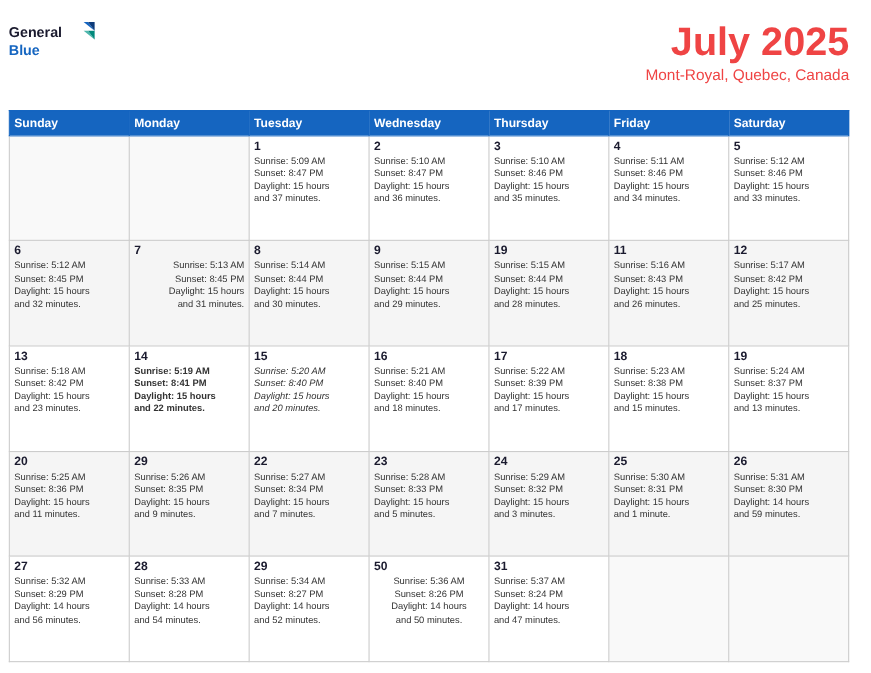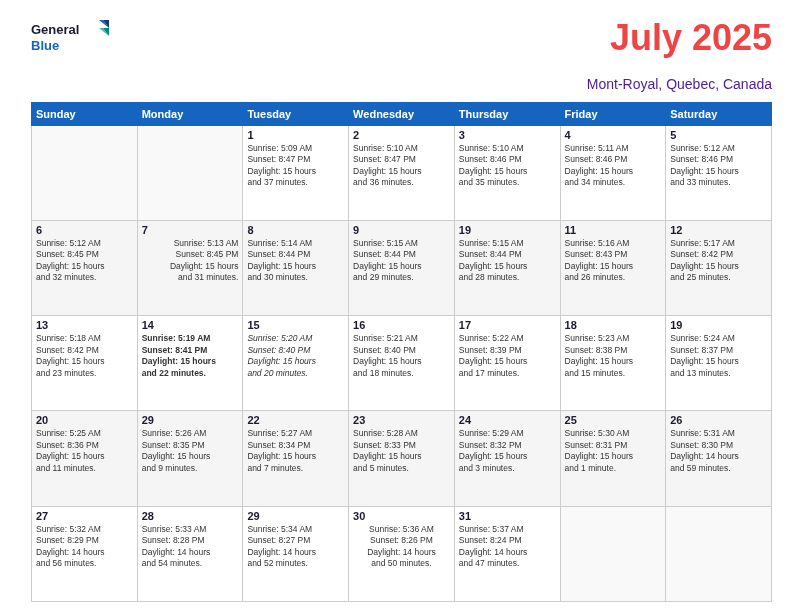--- a/index.html
+++ b/index.html
@@ -6,21 +6,21 @@
     body {
       width: 792px;
       height: 612px;
       font-family: Arial, sans-serif;
       background: #fff;
       overflow: hidden;
     }
     .page {
       width: 792px;
       height: 612px;
-      padding: 18px 20px 10px 31px;
+      padding: 18px 20px 10px 8px;
       display: flex;
       flex-direction: column;
     }
     .header {
       display: flex;
       justify-content: space-between;
       align-items: flex-start;
       margin-bottom: 10px;
     }
     .logo {
@@ -32,29 +32,30 @@
       text-align: right;
     }
     .main-title {
       font-size: 36px;
       font-weight: bold;
       color: #ef4444;
       line-height: 1.1;
     }
     .subtitle {
       font-size: 14px;
-      color: #4c1d95;
-      margin-top: 18px;
+      color: #ef4444;
+      margin-top: 2px;
     }
     .calendar {
       flex: 1;
       border: 1px solid #ccc;
       border-collapse: collapse;
       width: 100%;
       table-layout: fixed;
+      margin-top: 14px;
     }
     .calendar thead tr th {
       background-color: #1565c0;
       color: #fff;
       font-size: 11px;
       font-weight: bold;
       padding: 5px 4px;
       border: 1px solid #1565c0;
       text-align: left;
     }
@@ -331,21 +332,21 @@
 and 54 minutes.</div>
           </td>
           <td>
             <span class="day-num">29</span>
             <div class="day-info" style="white-space: pre-line;">Sunrise: 5:34 AM
 Sunset: 8:27 PM
 Daylight: 14 hours
 and 52 minutes.</div>
           </td>
           <td>
-            <span class="day-num">30</span>
+            <span class="day-num">50</span>
             <div class="day-info" style="white-space: pre-line; text-align: center;">Sunrise: 5:36 AM
 Sunset: 8:26 PM
 Daylight: 14 hours
 and 50 minutes.</div>
           </td>
           <td>
             <span class="day-num">31</span>
             <div class="day-info" style="white-space: pre-line;">Sunrise: 5:37 AM
 Sunset: 8:24 PM
 Daylight: 14 hours

